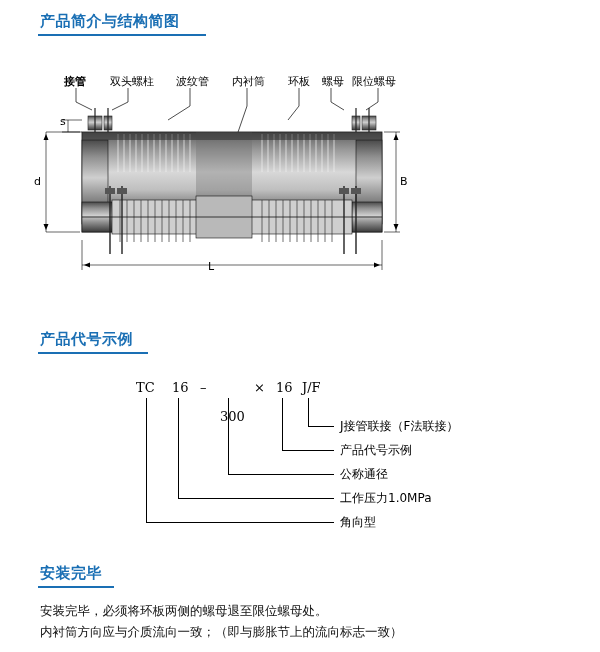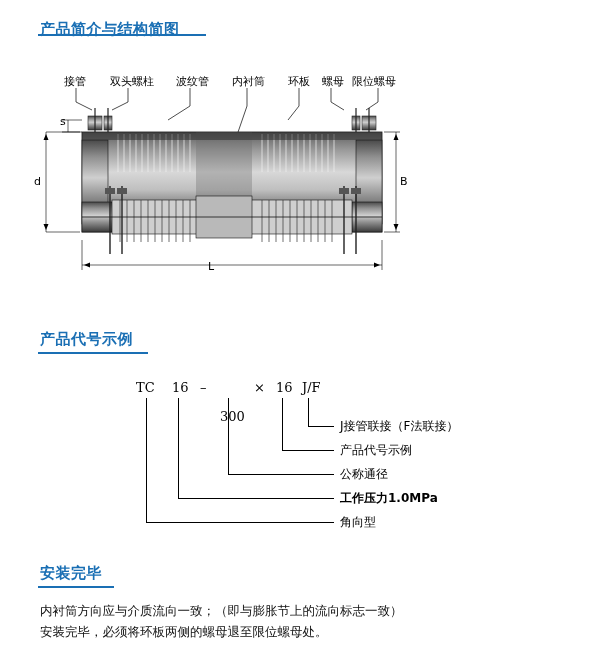--- a/index.html
+++ b/index.html
@@ -88,26 +88,26 @@
     width: 520px;
     font-size: 12.5px;
     line-height: 21px;
     font-family: "DejaVu Sans", sans-serif;
     color: #111;
   }
 </style>
 </head>
 <body>
 
-<div class="section-title" style="left:40px; top:12px;margin-top:8px;">产品简介与结构简图</div>
+<div class="section-title" style="left:40px; top:12px;">产品简介与结构简图</div>
 <div class="title-underline" style="left:38px; top:34px; width:168px;"></div>
 
 <div id="diagram1">
 
-  <div class="callout-label" style="left:64px; top:14px;">接管</div>
+  <div class="callout-label" style="left:64px; top:14px;font-weight:bold;">接管</div>
   <div class="callout-label" style="left:110px; top:14px;">双头螺柱</div>
   <div class="callout-label" style="left:176px; top:14px;">波纹管</div>
   <div class="callout-label" style="left:232px; top:14px;">内衬筒</div>
   <div class="callout-label" style="left:288px; top:14px;">环板</div>
   <div class="callout-label" style="left:322px; top:14px;">螺母</div>
   <div class="callout-label" style="left:352px; top:14px;">限位螺母</div>
 
   <svg width="600" height="230" viewBox="0 0 600 230" style="position:absolute; left:0; top:0;">
     <defs>
       <linearGradient id="bodyGrad" x1="0" y1="0" x2="0" y2="1">
@@ -305,23 +305,23 @@
 
   <div class="vline" style="left:178px; top:46px; height:100px;"></div>
   <div class="hline" style="left:178px; top:146px; width:156px;"></div>
 
   <div class="vline" style="left:146px; top:46px; height:124px;"></div>
   <div class="hline" style="left:146px; top:170px; width:188px;"></div>
 
   <div class="code-desc" style="left:340px; top:66px;">J接管联接（F法联接）</div>
   <div class="code-desc" style="left:340px; top:90px;">产品代号示例</div>
   <div class="code-desc" style="left:340px; top:114px;">公称通径</div>
-  <div class="code-desc" style="left:340px; top:138px;font-weight:bold;">工作压力1.0MPa</div>
+  <div class="code-desc" style="left:340px; top:138px;">工作压力1.0MPa</div>
   <div class="code-desc" style="left:340px; top:162px;">角向型</div>
 </div>
 
 <div class="section-title" style="left:40px; top:564px;">安装完毕</div>
 <div class="title-underline" style="left:38px; top:586px; width:76px;"></div>
 
 <div id="installnote">
+  <div>安装完毕，必须将环板两侧的螺母退至限位螺母处。</div>
   <div>内衬筒方向应与介质流向一致；（即与膨胀节上的流向标志一致）</div>
-  <div>安装完毕，必须将环板两侧的螺母退至限位螺母处。</div>
 </div>
 
 </body></html>

